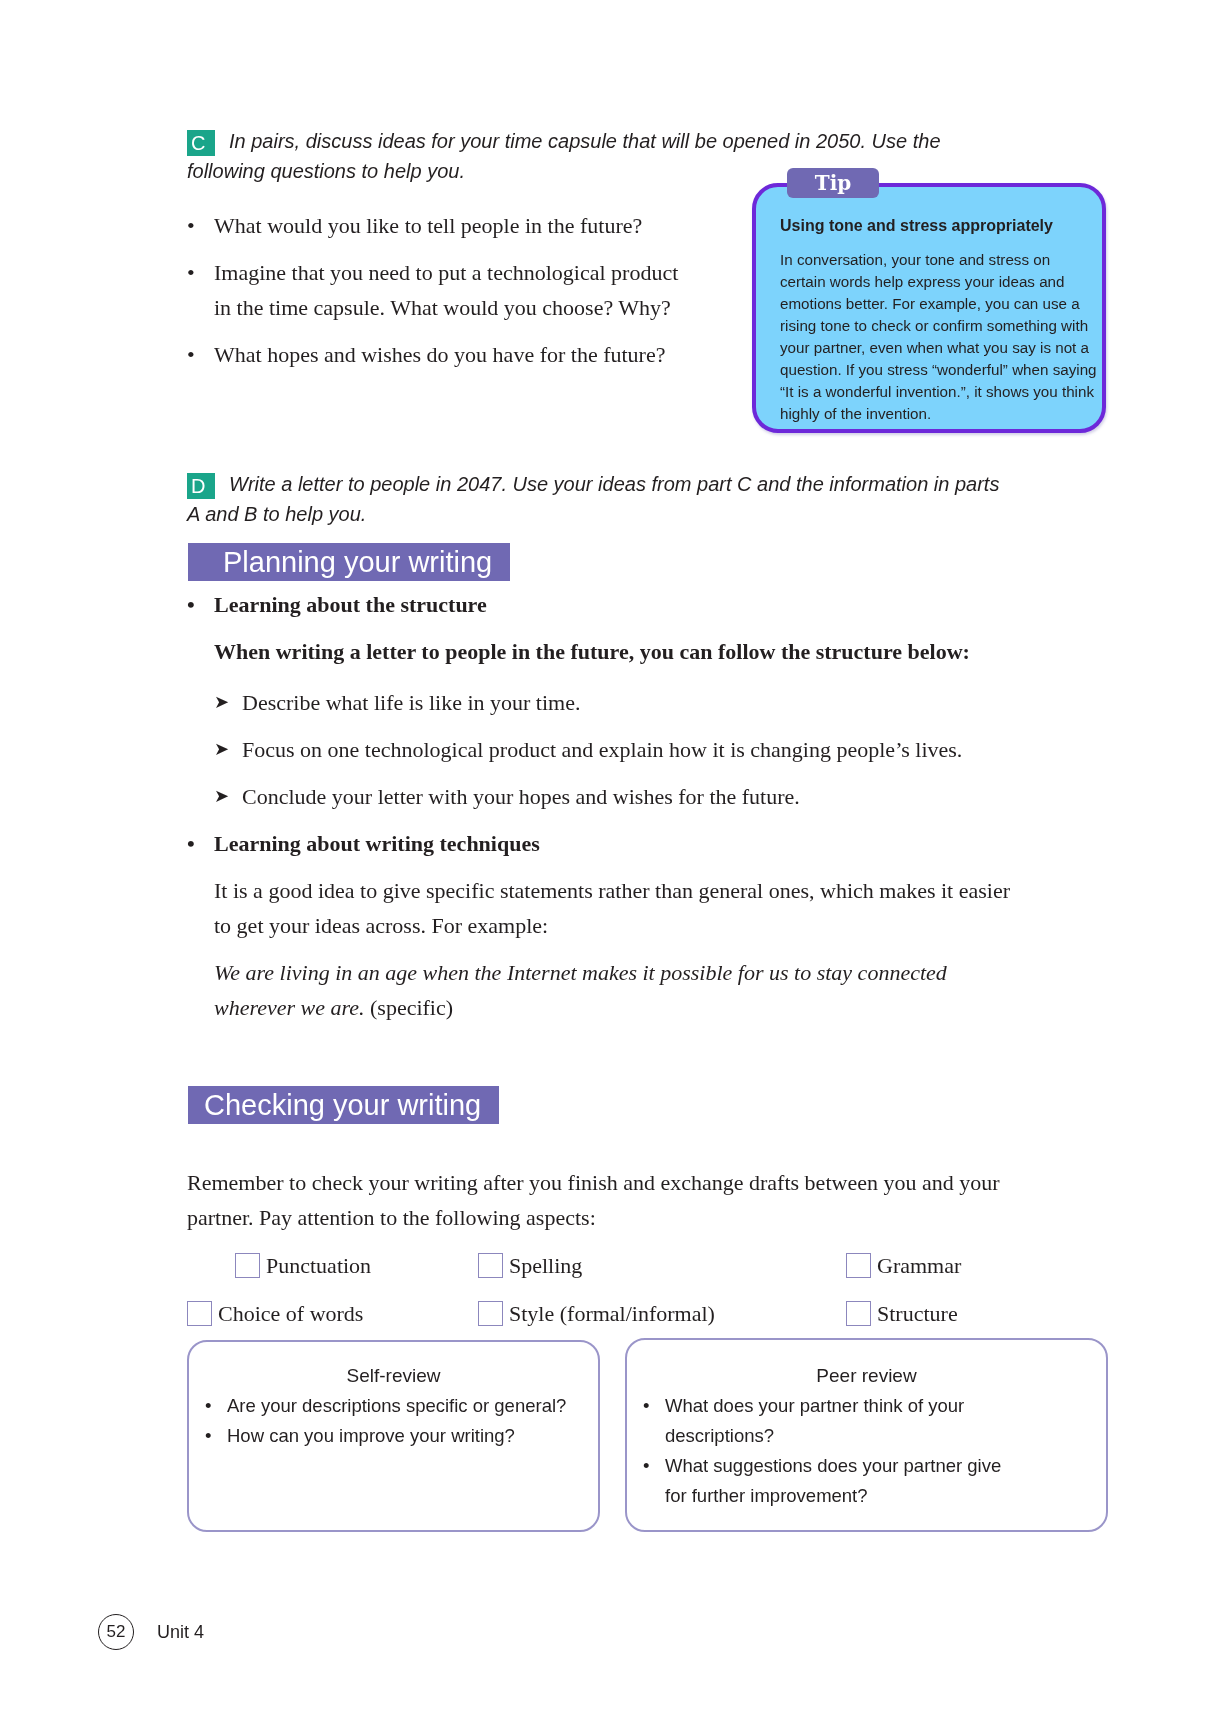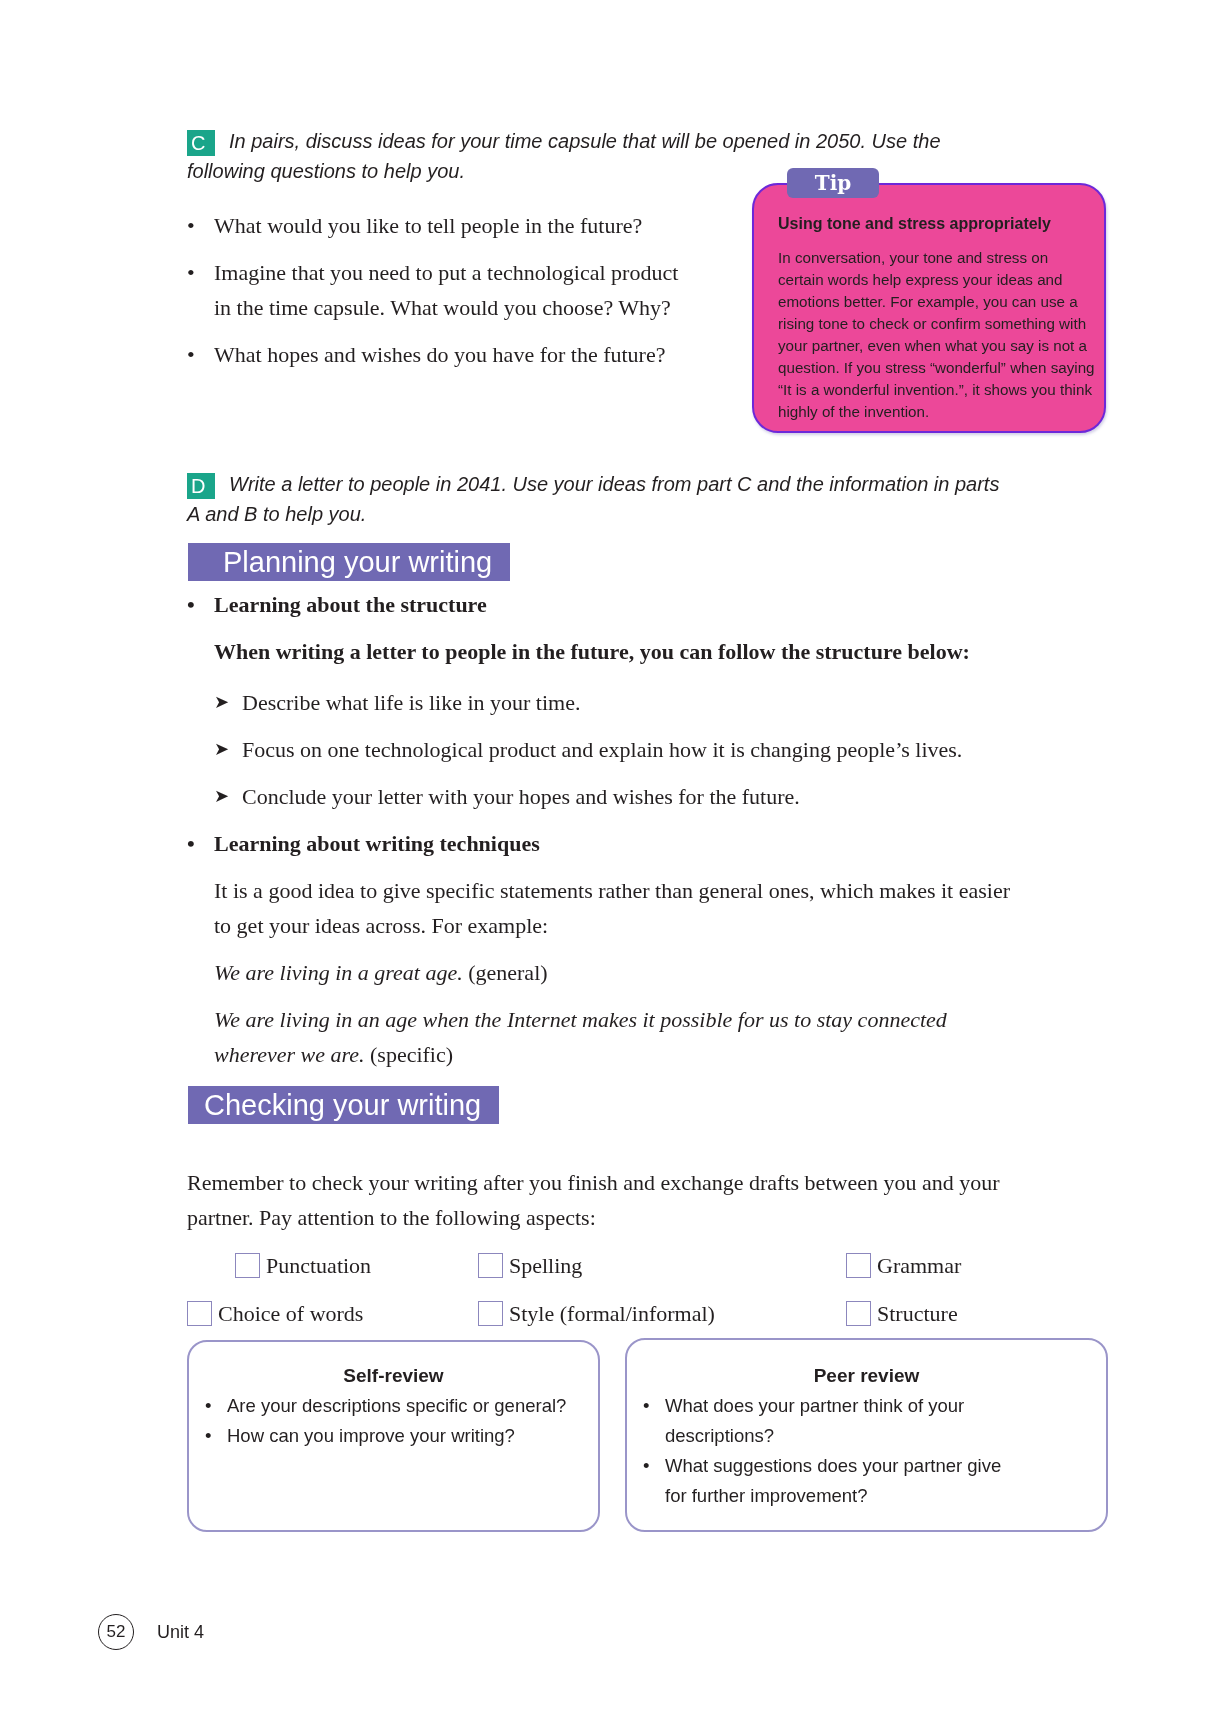--- a/index.html
+++ b/index.html
@@ -10,26 +10,26 @@
   .instr { font-family:"Liberation Sans", sans-serif; font-style:italic; font-size:20px; line-height:30px; color:#231f20; }
   .badge { display:inline-block; width:28px; height:26px; line-height:26px; text-align:left; padding-left:4px; box-sizing:border-box;
            background:#1aa58a; color:#fff; font-style:normal; font-size:20px; margin-right:14px; vertical-align:-2px; }
   .serif-body { font-family:"Liberation Serif", serif; font-size:22px; line-height:35px; }
   .bullet-item { position:relative; padding-left:27px; margin-bottom:12px; }
   .bullet-item .dot { position:absolute; left:0; top:0; }
   .arrow-item { position:relative; padding-left:28px; margin-bottom:12px; }
   .arrow-item .arr { position:absolute; left:0; top:0; font-size:18px; }
   .section-hdr { background:#7069b3; color:#fff; font-family:"Liberation Sans", sans-serif; font-size:29px;
                  height:38px; line-height:38px; padding:0 18px 0 16px; display:inline-block; }
-  .tipbox { border:2px solid #6d28d9; border-radius:26px; box-shadow:1px 2px 3px rgba(120,115,180,0.35); background:#ec4899; }
+  .tipbox { border:4px solid #6d28d9; border-radius:26px; box-shadow:1px 2px 3px rgba(120,115,180,0.35); background:#7dd3fc; }
   .tiptag { background:#7069b3; color:#fff; border-radius:6px; font-family:"DejaVu Serif", serif; font-weight:bold; font-size:20px;
             text-align:center; line-height:30px; }
   .cb { display:inline-block; width:25px; height:25px; border:1px solid #8c87bd; box-sizing:border-box; vertical-align:-5px; margin-right:6px; background:#fff; }
   .review { border:2px solid #9a95c9; border-radius:20px; box-sizing:border-box; font-family:"Liberation Sans", sans-serif; font-size:18.5px; line-height:30px; }
-  .review h4 { margin:0; text-align:center; font-weight:bold; font-size:19px; line-height:26px; }
+  .review h4 { margin:0; text-align:center; font-weight:normal; font-size:19px; line-height:26px; }
   .review .ri { position:relative; padding-left:38px; }
   .review .ri .dot { position:absolute; left:16px; top:0; }
 </style>
 </head>
 <body>
 
 <div class="abs instr" style="left:187px; top:126px; width:800px;">
   <span class="badge sans">C</span><span>In pairs, discuss ideas for your time capsule that will be opened in 2050. Use the</span><br>
   <span>following questions to help you.</span>
 </div>
@@ -49,21 +49,21 @@
   </div>
 </div>
 
 <div class="abs tipbox" style="left:752px; top:183px; width:354px; height:250px; box-sizing:border-box;">
   <div class="sans" style="position:absolute; left:24px; top:30px; font-weight:bold; font-size:16px; color:#231f20;">Using tone and stress appropriately</div>
   <div class="sans" style="position:absolute; left:24px; top:62px; width:318px; font-size:15.2px; line-height:22px; color:#231f20;">In conversation, your tone and stress on certain words help express your ideas and emotions better. For example, you can use a rising tone to check or confirm something with your partner, even when what you say is not a question. If you stress “wonderful” when saying “It is a wonderful invention.”, it shows you think highly of the invention.</div>
 </div>
 <div class="abs tiptag" style="left:787px; top:168px; width:92px; height:30px;">Tip</div>
 
 <div class="abs instr" style="left:187px; top:469px; width:880px;">
-  <span class="badge sans">D</span><span>Write a letter to people in 2041. Use your ideas from part C and the information in parts</span><br>
+  <span class="badge sans">D</span><span>Write a letter to people in 2047. Use your ideas from part C and the information in parts</span><br>
   <span>A and B to help you.</span>
 </div>
 
 <div class="abs section-hdr" style="left:188px; top:543px;padding-left:35px;">Planning your writing</div>
 
 <div class="abs serif-body" style="left:187px; top:587px; width:860px;">
   <div class="bullet-item" style="font-weight:bold; margin-bottom:12px;">
     <span class="dot">•</span>
     <span>Learning about the structure</span>
   </div>
@@ -80,24 +80,20 @@
     <div class="arrow-item">
       <span class="arr">➤</span>
       <span>Conclude your letter with your hopes and wishes for the future.</span>
     </div>
   </div>
   <div class="bullet-item" style="font-weight:bold; margin-bottom:12px;">
     <span class="dot">•</span>
     <span>Learning about writing techniques</span>
   </div>
   <div style="padding-left:27px; margin-bottom:12px; width:810px;">It is a good idea to give specific statements rather than general ones, which makes it easier to get your ideas across. For example:</div>
-  <div style="padding-left:27px; margin-bottom:12px;">
-    <i>We are living in a great age.</i>
-    <span>(general)</span>
-  </div>
   <div style="padding-left:27px; width:790px;">
     <i>We are living in an age when the Internet makes it possible for us to stay connected wherever we are.</i>
     <span>(specific)</span>
   </div>
 </div>
 
 <div class="abs section-hdr" style="left:188px; top:1086px;">Checking your writing</div>
 
 <div class="abs serif-body" style="left:187px; top:1165px; width:860px;">Remember to check your writing after you finish and exchange drafts between you and your partner. Pay attention to the following aspects:</div>
 

